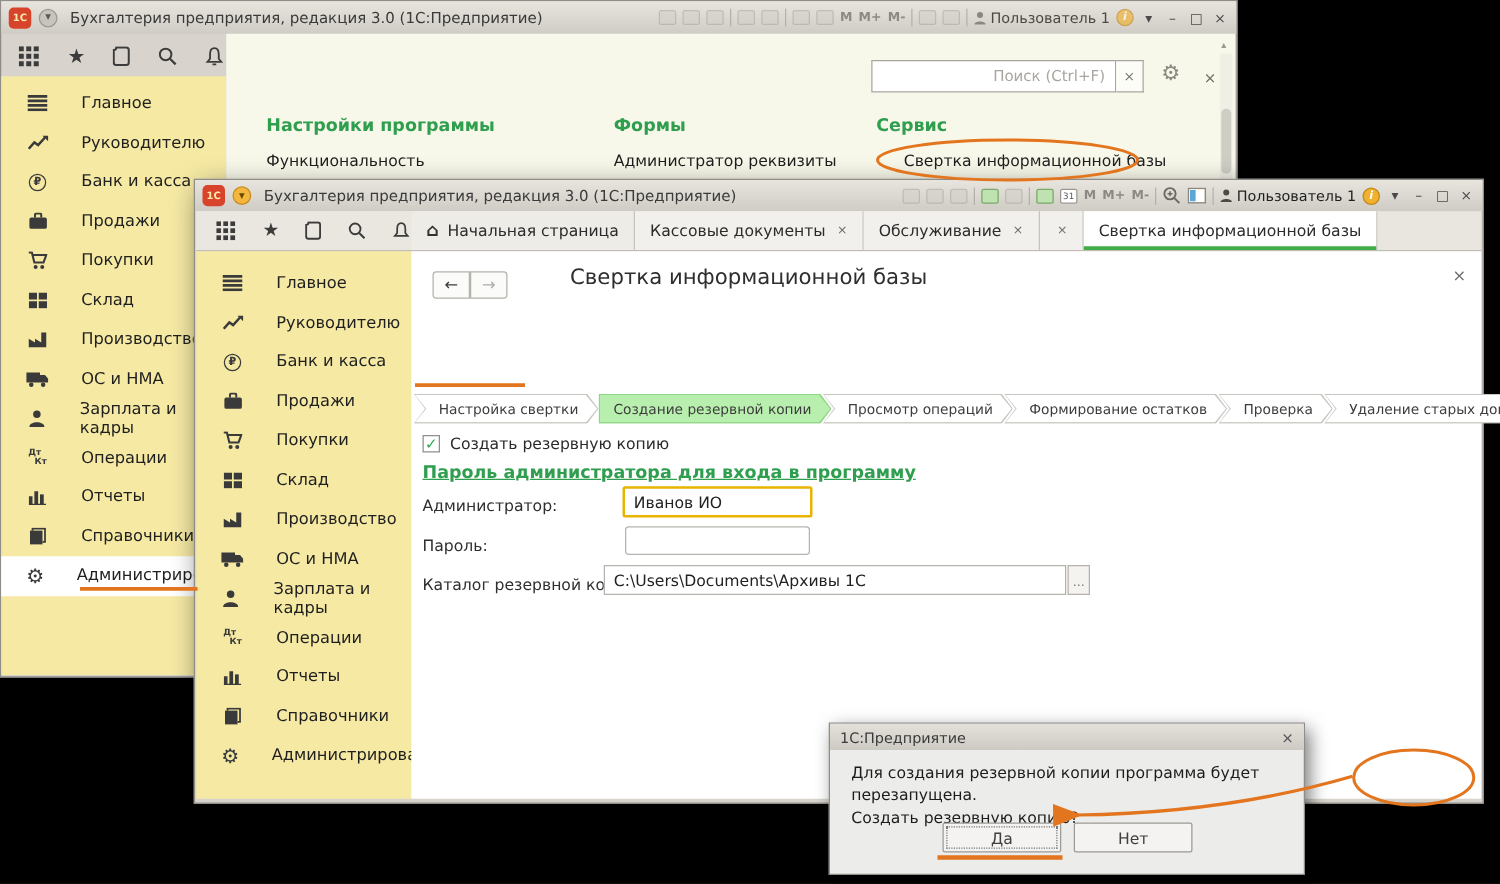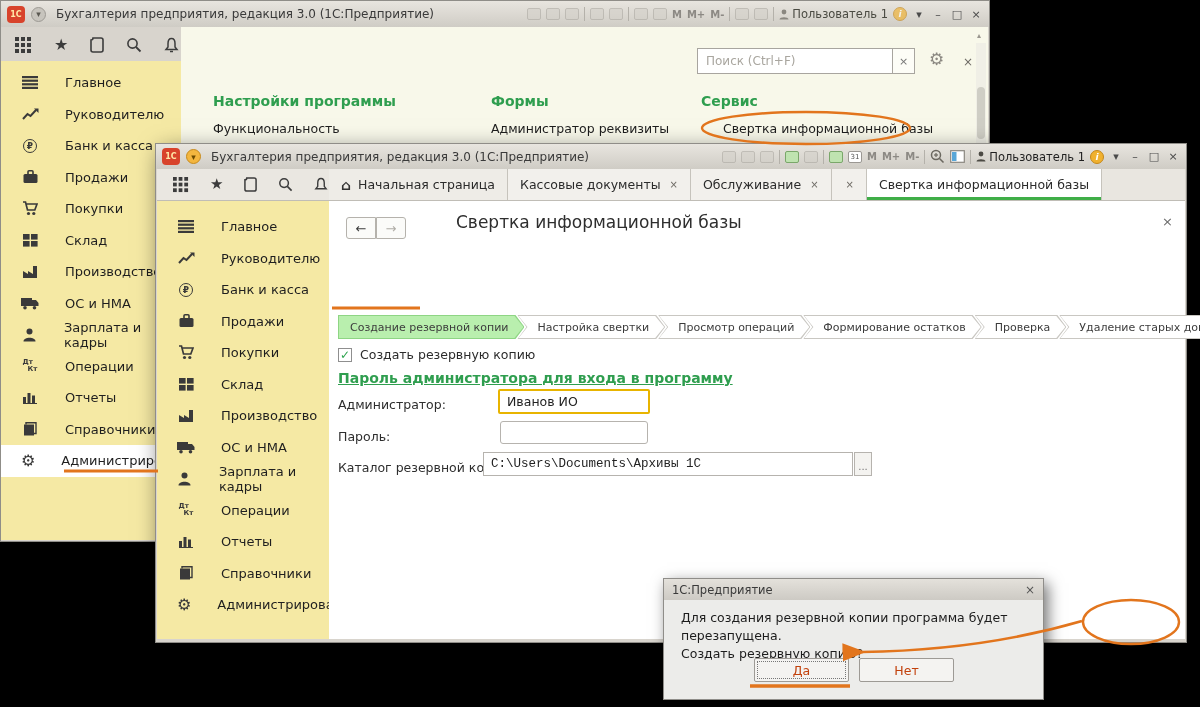--- a/index.html
+++ b/index.html
@@ -33,21 +33,21 @@
   .side-item .sic { width:18px; display:flex; justify-content:center; color:#3a3a3a; }
   .side-item.active { background:#fff; }
   .dtkt { font-size:7px; font-weight:bold; line-height:7px; color:#3a3a3a; text-align:left; }
   .rub { width:14px; height:14px; border:1.5px solid #3a3a3a; border-radius:50%; font-size:9px; font-weight:bold;
     display:flex; align-items:center; justify-content:center; color:#3a3a3a; }
   .gearchar { font-size:16px; line-height:14px; color:#3a3a3a; }
   
   .bg-content { position:absolute; left:180px; top:26px; right:1px; bottom:1px; background:#f8f8ea; }
   .search-box { position:absolute; display:flex; }
   .search-input { width:196px; height:26px; border:1px solid #a8a59f; background:#fff; padding:0 8px;
-    font-size:12px; font-family:inherit; color:#333; }
+    font-size:12px; font-family:inherit; color:#333;text-align:right; }
   .search-input::placeholder { color:#a9a69f; }
   .search-x { width:22px; height:26px; border:1px solid #a8a59f; border-left:none; background:#fdfdf7;
     color:#777; font-size:11px; display:flex; align-items:center; justify-content:center; }
   .sec-title { position:absolute; font-size:14px; font-weight:bold; color:#2f9e4f; white-space:nowrap; }
   .sec-link { position:absolute; font-size:12.5px; color:#1e1e1e; white-space:nowrap; cursor:pointer; }
   .scrollbar { position:absolute; right:2px; top:16px; bottom:2px; width:10px; background:#f0efe6; }
   .thumb { position:absolute; left:1px; width:8px; height:52px; top:44px; background:#cfcec5; border-radius:4px; }
   
   .tabbar { position:absolute; left:1px; right:1px; top:25px; height:32px; background:#e9e6e0;
     border-bottom:1px solid #c0bdb6; display:flex; align-items:stretch; }
@@ -87,21 +87,21 @@
   .browse { position:absolute; background:#f4f3f0; border:1px solid #b6b3ae; color:#777; font-size:10px;
     display:flex; align-items:flex-end; justify-content:center; padding-bottom:3px; }
   
   .dialog { position:absolute; left:663px; top:578px; width:381px; height:122px; background:#ececea;
     border:1px solid #8f8d89; box-shadow:4px 5px 14px rgba(0,0,0,.55); }
   .dlg-title { position:absolute; left:0; right:0; top:0; height:21px; background:linear-gradient(#e4e1db,#cdcac4);
     display:flex; align-items:center; padding:0 8px; font-size:11.5px; color:#3a3a3a; }
   .dlg-x { margin-left:auto; color:#555; font-size:12px; }
   .dlg-msg { position:absolute; left:17px; top:30px; font-size:12.5px; color:#1c1c1c; line-height:18px; }
   .dlg-btn { position:absolute; width:95px; height:24px; background:#f4f3f1; border:1px solid #9d9a95;
-    border-radius:2px; display:flex; align-items:center; justify-content:center; font-size:12.5px; color:#c2410c; }
+    border-radius:2px; display:flex; align-items:center; justify-content:center; font-size:12.5px; color:#404040; }
   .dlg-btn.focus { outline:1px dotted #777; outline-offset:-4px; }
   svg.ic { display:block; }
   #anno { position:absolute; inset:0; z-index:99; pointer-events:none; }
 </style>
 </head>
 <body>
 
 <div class="win" style="left:0;top:0;width:990px;height:542px;z-index:1">
   <div class="titlebar">
     <div class="logo1c">1С</div>
@@ -536,30 +536,30 @@
     <div class="navbtn" style="left:17px;top:16px;border-radius:3px 0 0 3px">
         <span style="color:#3c3c3c">←</span>
       </div>
     <div class="navbtn" style="left:47px;top:16px;border-radius:0 3px 3px 0">
         <span style="color:#b0ada7">→</span>
       </div>
     <div class="page-title" style="left:127px;top:11px">Свертка информационной базы</div>
     <div class="close-x" style="right:12px;top:13px">×</div>
 
     <div class="steps" style="left:9px;top:114px">
+      <div class="step">
+          <i></i>
+          <span>Настройка свертки</span>
+        </div>
       <div class="step first">
           <i></i>
           <span>Создание резервной копии</span>
         </div>
       <div class="step">
           <i></i>
-          <span>Настройка свертки</span>
-        </div>
-      <div class="step">
-          <i></i>
           <span>Просмотр операций</span>
         </div>
       <div class="step">
           <i></i>
           <span>Формирование остатков</span>
         </div>
       <div class="step">
           <i></i>
           <span>Проверка</span>
         </div>
@@ -577,21 +577,21 @@
 
     <div class="grn-head" style="left:9px;top:169px">Пароль администратора для входа в программу</div>
 
     <div class="flabel" style="left:9px;top:196px">Администратор:</div>
     <input class="finput focus" style="left: 169px; top: 188px; width: 152px; height: 25px;" type="text" value="Иванов ИО">
 
     <div class="flabel" style="left:9px;top:228px">Пароль:</div>
     <input class="finput" style="left: 171px; top: 220px; width: 148px; height: 23px;" type="text" value="">
 
     <div class="flabel" style="left:9px;top:259px">Каталог резервной копии ИБ:</div>
-    <input class="finput" style="left: 154px; top: 251px; width: 370px; height: 24px; border-radius: 0px; font-family: Liberation Mono, monospace;" type="text" value="C:\Users\Documents\Архивы 1С">
+    <input class="finput" style="left: 154px; top: 251px; width: 370px; height: 24px; border-radius: 0px;" type="text" value="C:\Users\Documents\Архивы 1С">
     <div class="browse" style="left:525px;top:251px;width:18px;height:24px">...</div>
 
   </div>
 </div>
 
 <div class="dialog" style="z-index:3">
   <div class="dlg-title">
     <span>1С:Предприятие</span>
     <span class="dlg-x">×</span>
   </div>

